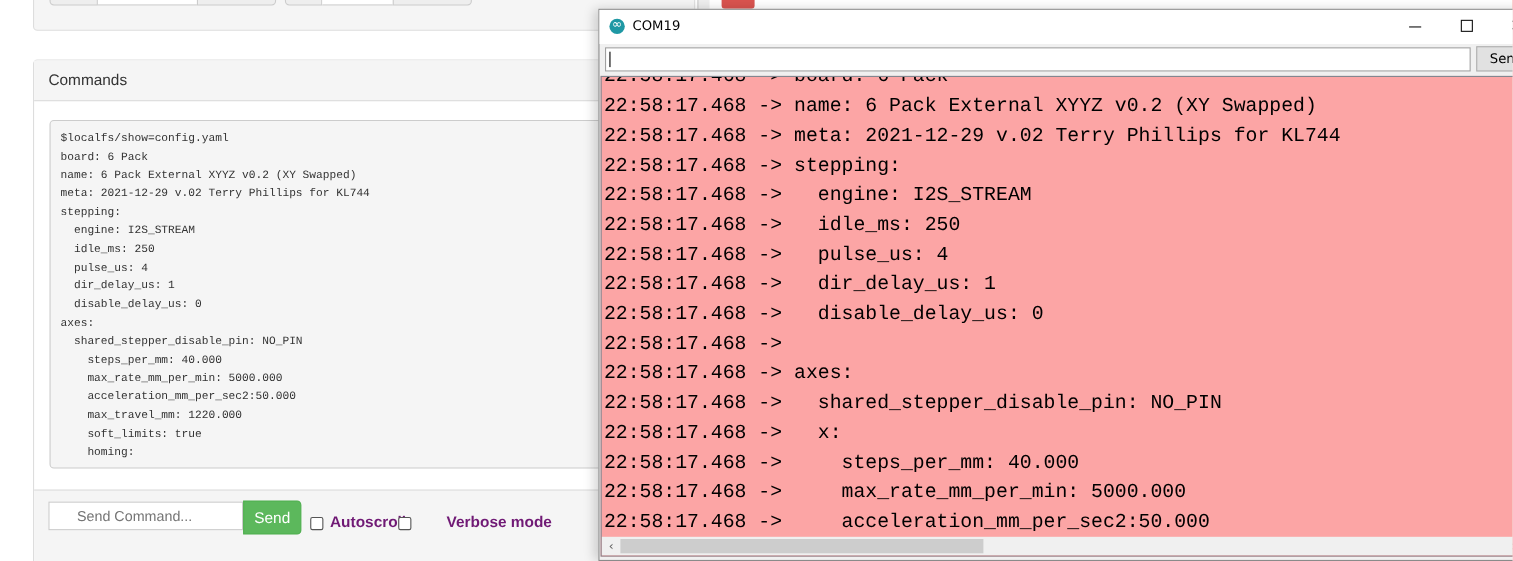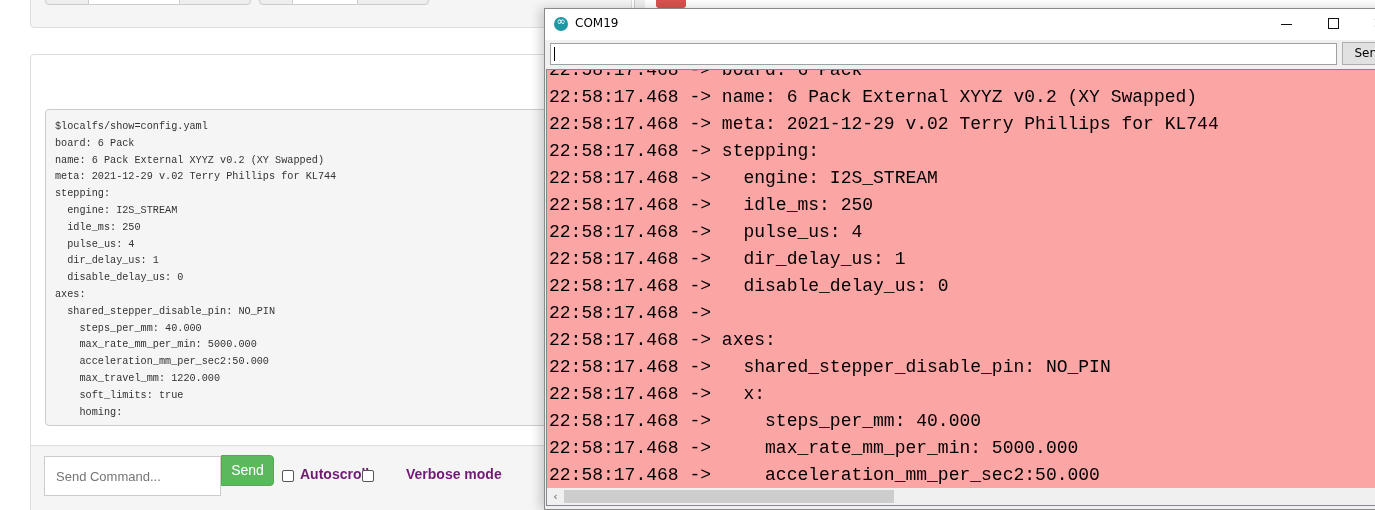--- a/index.html
+++ b/index.html
@@ -14,21 +14,21 @@
   .ig .val { background:#fff; border:1px solid #cccccc; border-left:none; border-right:none; width:90px; font-size:14px; color:#555; line-height:26px; padding:0 10px; box-sizing:border-box; }
   .red-btn { position:absolute; left:656px; top:-14px; width:30px; height:22px; background:#d9534f; border-radius:3px; }
   .red-btn::after { content:""; position:absolute; left:7px; top:-4px; width:12px; height:12px; border:2px solid #fff; border-radius:50%; }
   .right-strip { position:absolute; left:634px; top:0; width:10px; height:10px; background:#eeeeee; border-left:1px solid #cccccc; }
 
   .cmd-panel { position:absolute; left:30px; top:54px; width:620px; height:470px; background:#ffffff; border:1px solid #dddddd; border-radius:4px; }
   .cmd-head { height:36px; background:#f5f5f5; border-bottom:1px solid #dddddd; padding:0 13px; font-size:14px; color:#333; line-height:35px; }
   .cmd-body { position:absolute; left:14px; top:54px; width:620px; height:315px; background:#f5f5f5; border:1px solid #cccccc; border-radius:4px; overflow:hidden; }
   .cmd-body pre { margin:0; padding:9px 9px; font-family:Liberation Mono, monospace; font-size:10.2px; line-height:16.8px; color:#333; white-space:pre; }
   .cmd-foot { position:absolute; left:0; top:390px; width:100%; height:90px; background:#f5f5f5; border-top:1px solid #dddddd; }
-  .cmd-input { position:absolute; left:13px; top:10px; width:177px; height:40px; border:1px solid #cccccc; background:#fff; font-size:13px; color:#8b5cf6; padding:0 11px; box-sizing:border-box; line-height:24px; font-family:"Liberation Sans", sans-serif; }
+  .cmd-input { position:absolute; left:13px; top:10px; width:177px; height:26px; border:1px solid #cccccc; background:#fff; font-size:13px; color:#8b5cf6; padding:0 25px; box-sizing:border-box; line-height:24px; font-family:"Liberation Sans", sans-serif; }
   .cmd-send { position:absolute; left:190px; top:9px; width:53px; height:31px; background:#5cb85c; border:1px solid #4cae4c; border-radius:0 4px 4px 0; color:#fff; font-size:14px; line-height:29px; text-align:center; box-sizing:border-box; }
   .chk { position:absolute; top:20px; display:flex; align-items:center; font-size:14px; color:#701a75;font-weight:bold; }
   .chk .box { width:10px; height:10px; border:1px solid #555; border-radius:2px; background:#fff; margin-right:6px; margin-top:3px; }
 
   
   .win { position:absolute; left:544px; top:8px; width:971px; height:502px; background:#f0f0f0; border:1px solid #8a8a8a; box-shadow:-4px 0 10px rgba(0,0,0,0.18); box-sizing:border-box; }
   .titlebar { position:absolute; left:0; top:0; width:100%; height:31px; background:#ffffff; }
   .app-icon { position:absolute; left:9px; top:8px; width:14px; height:14px; border-radius:50%; background:#1f98a4; }
   .app-icon::before { content:"∞"; position:absolute; left:0; top:-2px; width:14px; text-align:center; color:#fff; font-size:11px; font-family:"DejaVu Sans", sans-serif; }
   .win-title { position:absolute; left:30px; top:7px; font-size:12px; color:#000; font-family:"DejaVu Sans", sans-serif; }
@@ -69,20 +69,21 @@
   <div class="ig" style="left:228px;">
     <span class="addon first">Z:</span>
     <span class="val" style="width:64px">100</span>
     <span class="addon last">mm/min</span>
   </div>
 </div>
 <div class="right-strip"></div>
 <div class="red-btn"></div>
 
 <div class="cmd-panel">
+  <div class="cmd-head">Commands</div>
   <div class="cmd-body">
     <pre>$localfs/show=config.yaml
 board: 6 Pack
 name: 6 Pack External XYYZ v0.2 (XY Swapped)
 meta: 2021-12-29 v.02 Terry Phillips for KL744
 stepping:
   engine: I2S_STREAM
   idle_ms: 250
   pulse_us: 4
   dir_delay_us: 1

